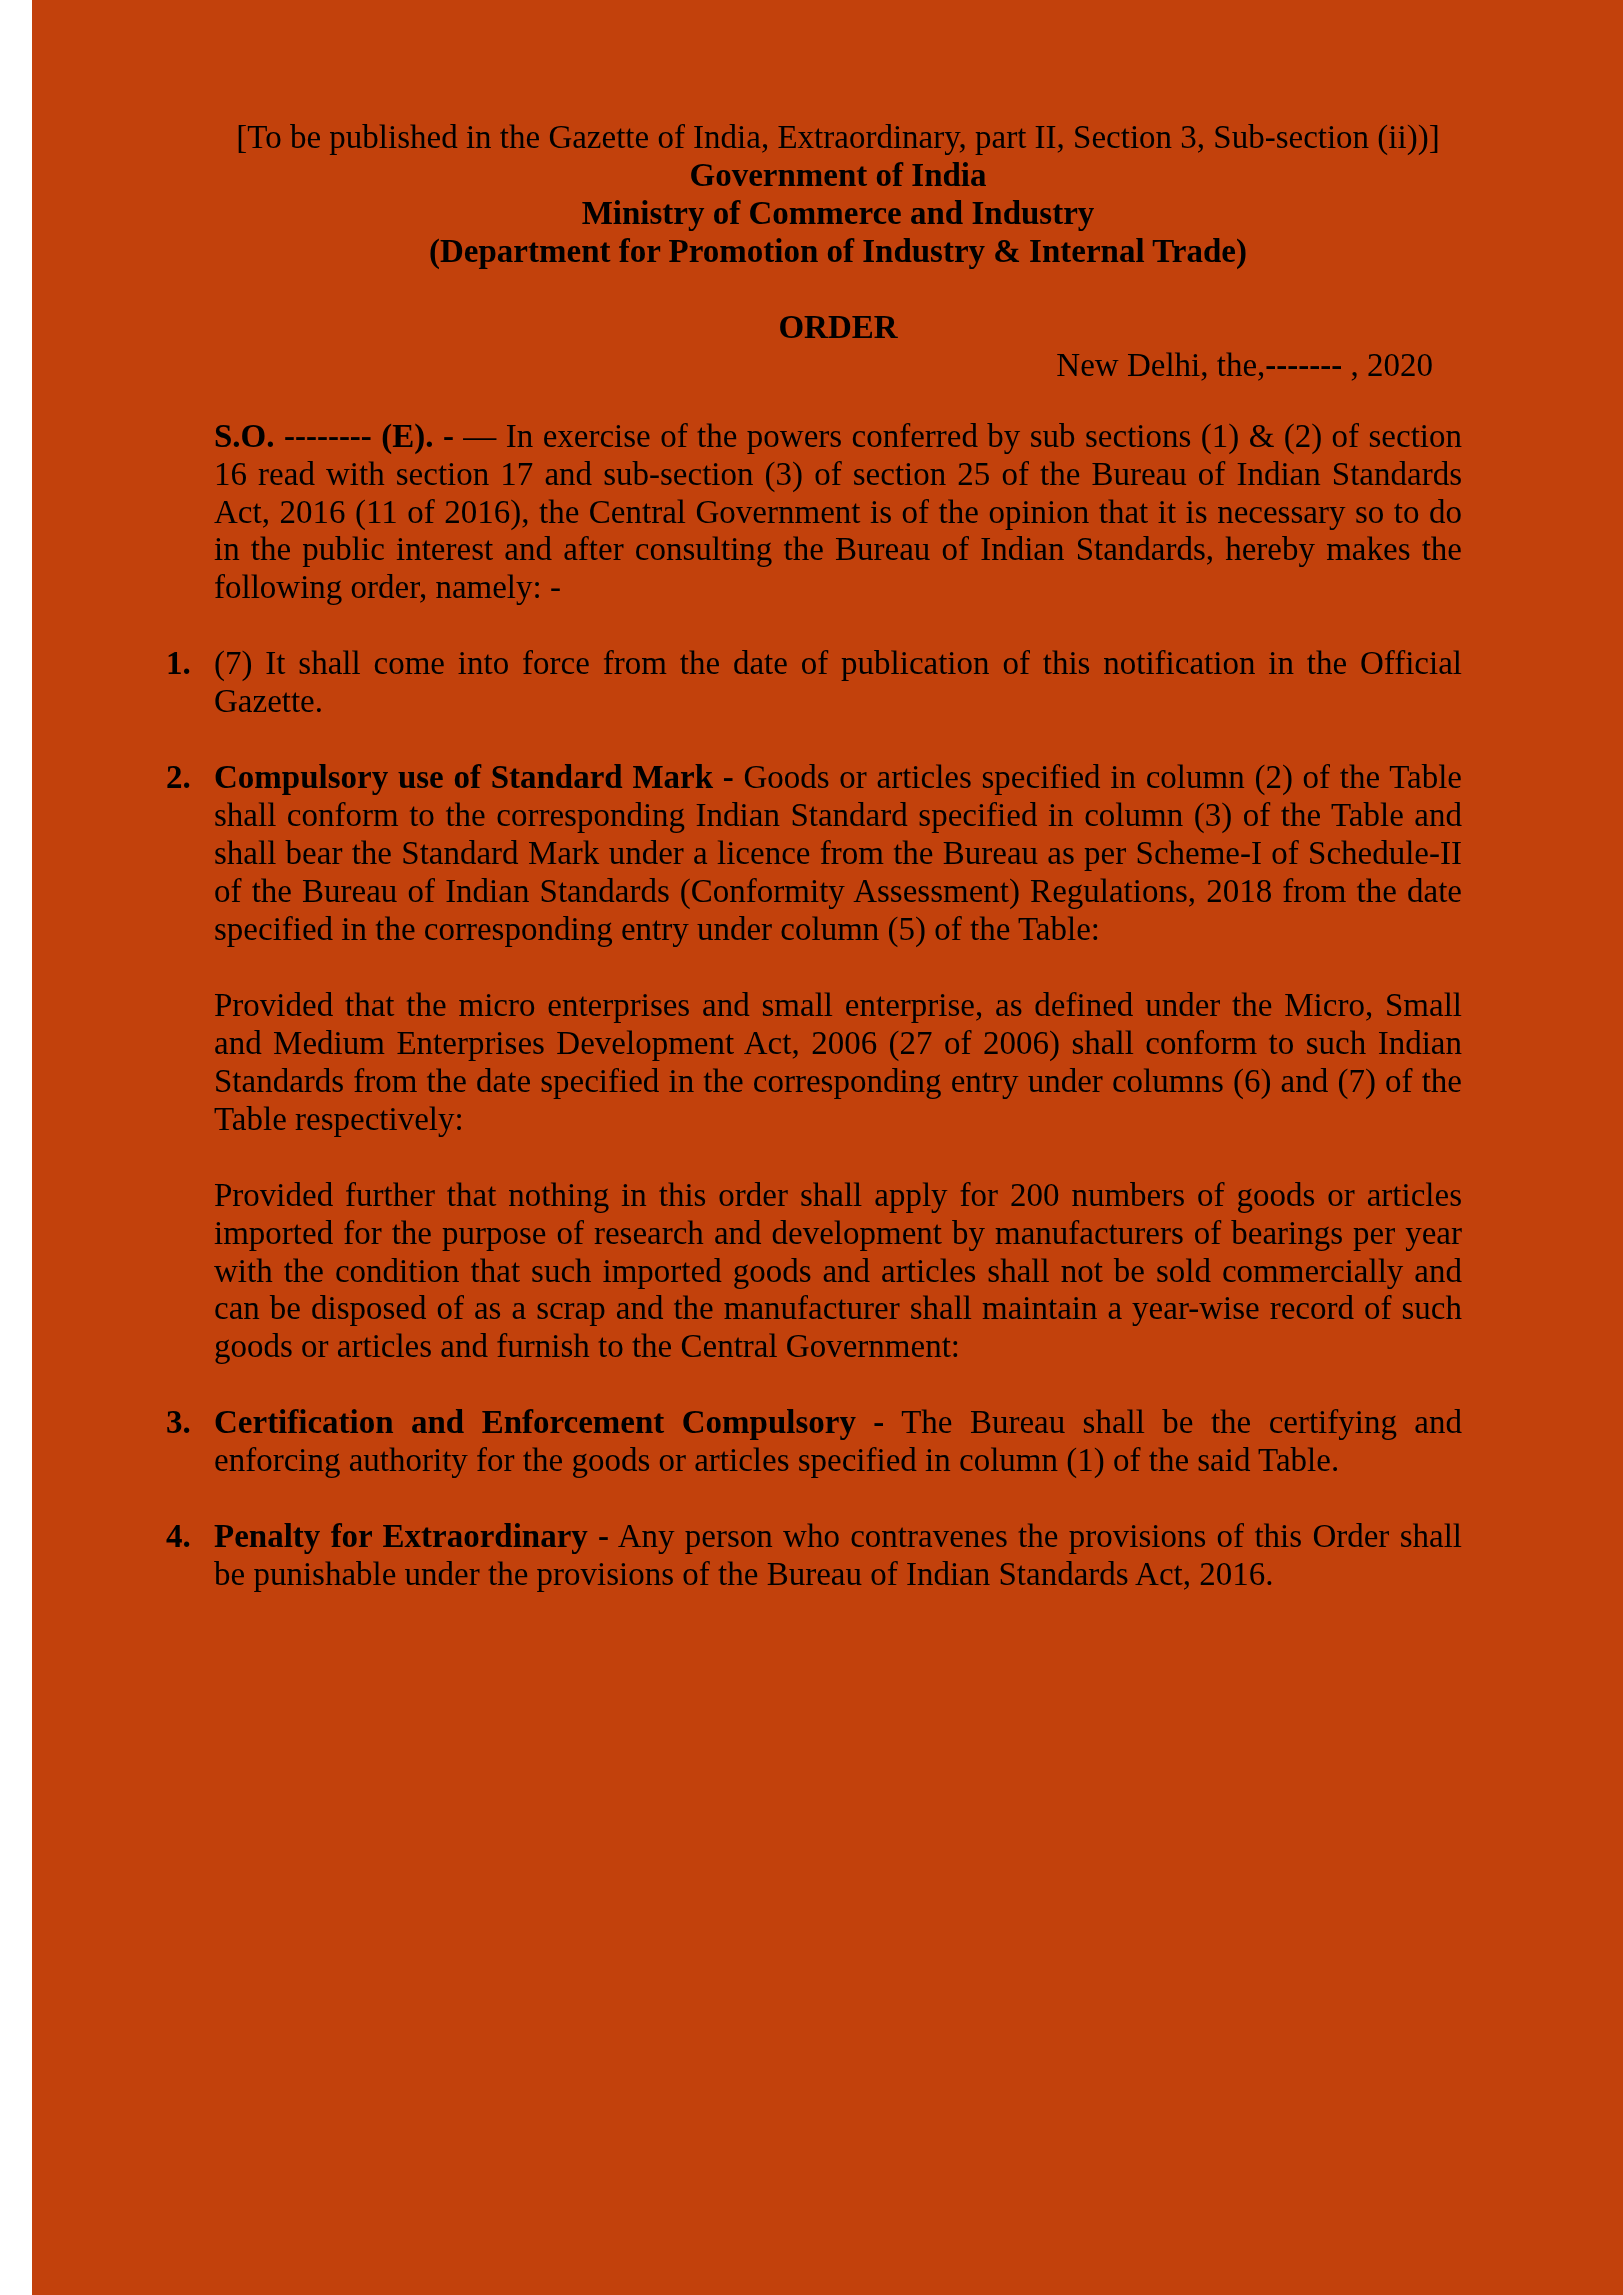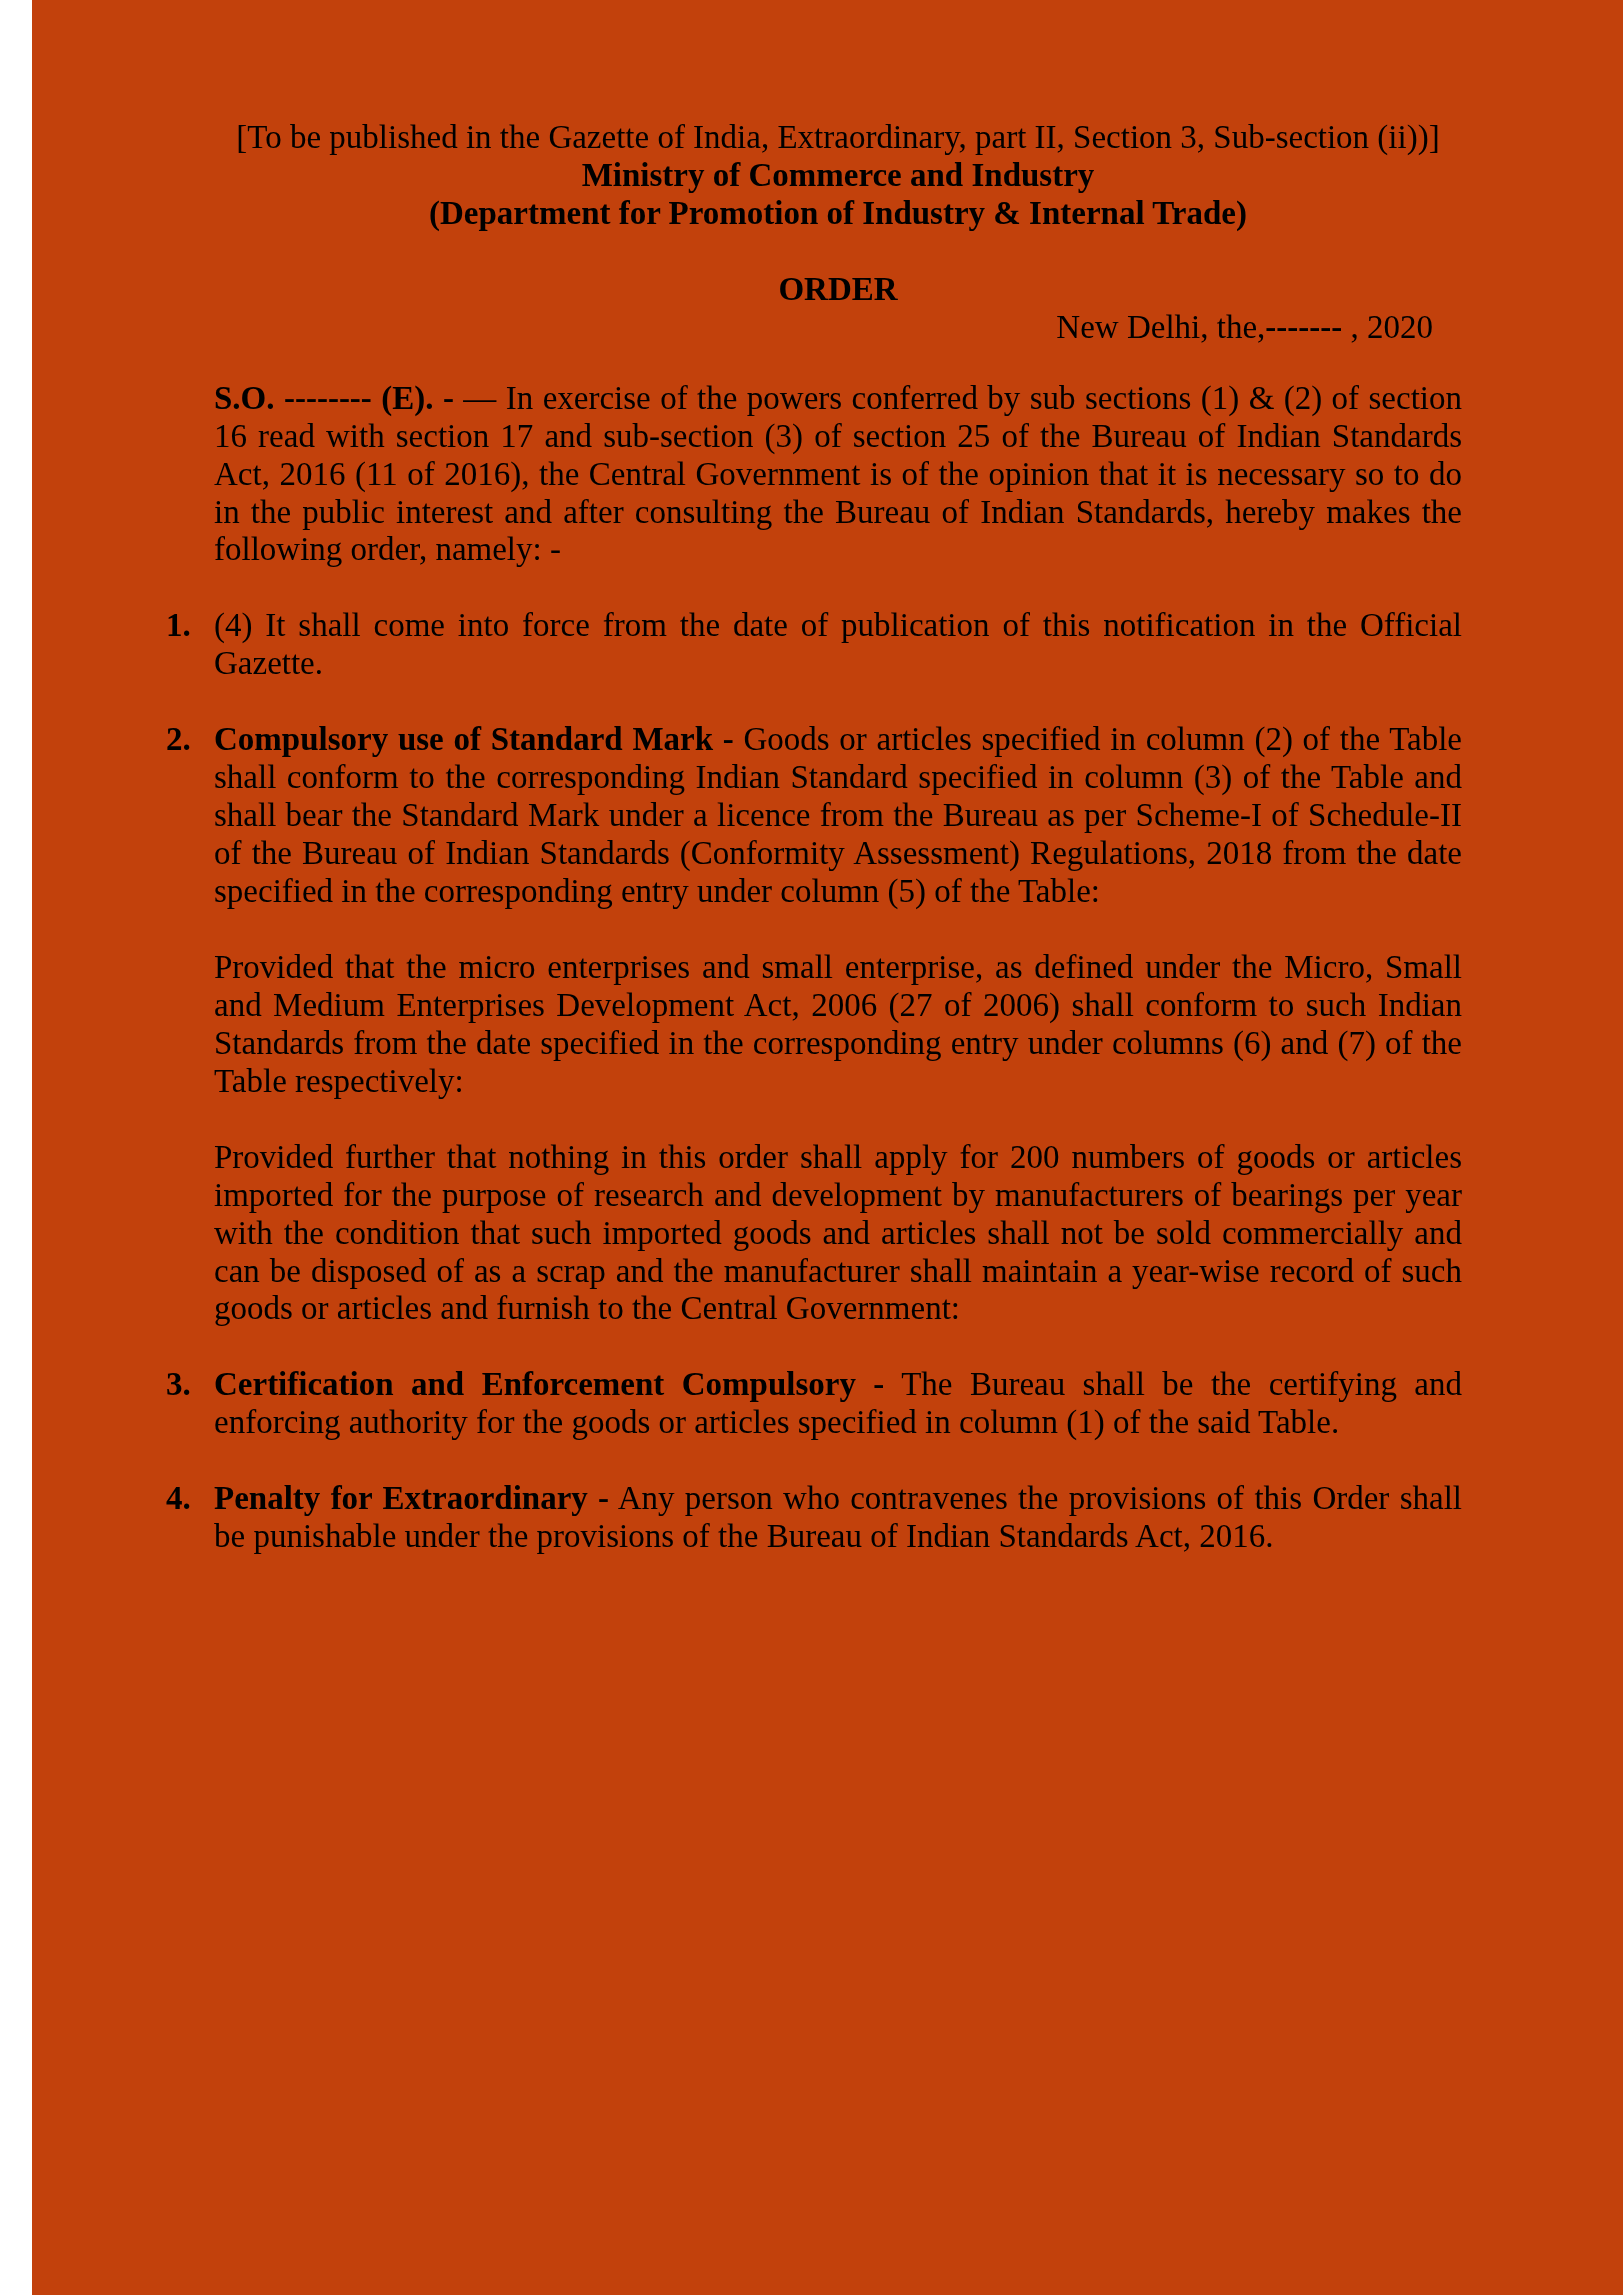--- a/index.html
+++ b/index.html
@@ -40,35 +40,36 @@
   }
 </style>
 </head>
 <body>
 
 <div class="page">
 
   <div class="block center line">[To be published in the Gazette of India, Extraordinary, part II, Section 3, Sub-section (ii))]</div>
 
   <div class="block">
+    <div class="center bold line">Government of India</div>
     <div class="center bold line">Ministry of Commerce and Industry</div>
     <div class="center bold line">(Department for Promotion of Industry &amp; Internal Trade)</div>
   </div>
 
   <div class="center bold line">ORDER</div>
 
   <div class="right dateline" style="margin-bottom:33px;"><span>New Delhi, the,</span><span class="bold">-------</span><span> , 2020</span></div>
 
   <p class="para justify"><span class="bold">S.O. -------- (E). -</span> <span>— In exercise of the powers conferred by sub sections (1) &amp; (2) of section 16 read with section 17 and sub-section (3) of section 25 of the Bureau of Indian Standards Act, 2016 (11 of 2016), the Central Government is of the opinion that it is necessary so to do in the public interest and after consulting the Bureau of Indian Standards, hereby makes the following order, namely: -</span></p>
 
   <div class="items">
 
     <div class="item">
       <span class="num">1.</span>
-      <p class="para justify">(4) It shall come into force from the date of publication of this notification in the Official Gazette.</p>
+      <p class="para justify">(7) It shall come into force from the date of publication of this notification in the Official Gazette.</p>
     </div>
 
     <div class="item">
       <span class="num">2.</span>
       <p class="para justify"><span class="bold">Compulsory use of Standard Mark -</span> <span>Goods or articles specified in column (2) of the Table shall conform to the corresponding Indian Standard specified in column (3) of the Table and shall bear the Standard Mark under a licence from the Bureau as per Scheme-I of Schedule-II of the Bureau of Indian Standards (Conformity Assessment) Regulations, 2018 from the date specified in the corresponding entry under column (5) of the Table:</span></p>
       <p class="para justify">Provided that the micro enterprises and small enterprise, as defined under the Micro, Small and Medium Enterprises Development Act, 2006 (27 of 2006) shall conform to such Indian Standards from the date specified in the corresponding entry under columns (6) and (7) of the Table respectively:</p>
       <p class="para justify">Provided further that nothing in this order shall apply for 200 numbers of goods or articles imported for the purpose of research and development by manufacturers of bearings per year with the condition that such imported goods and articles shall not be sold commercially and can be disposed of as a scrap and the manufacturer shall maintain a year-wise record of such goods or articles and furnish to the Central Government:</p>
     </div>
 
     <div class="item">

